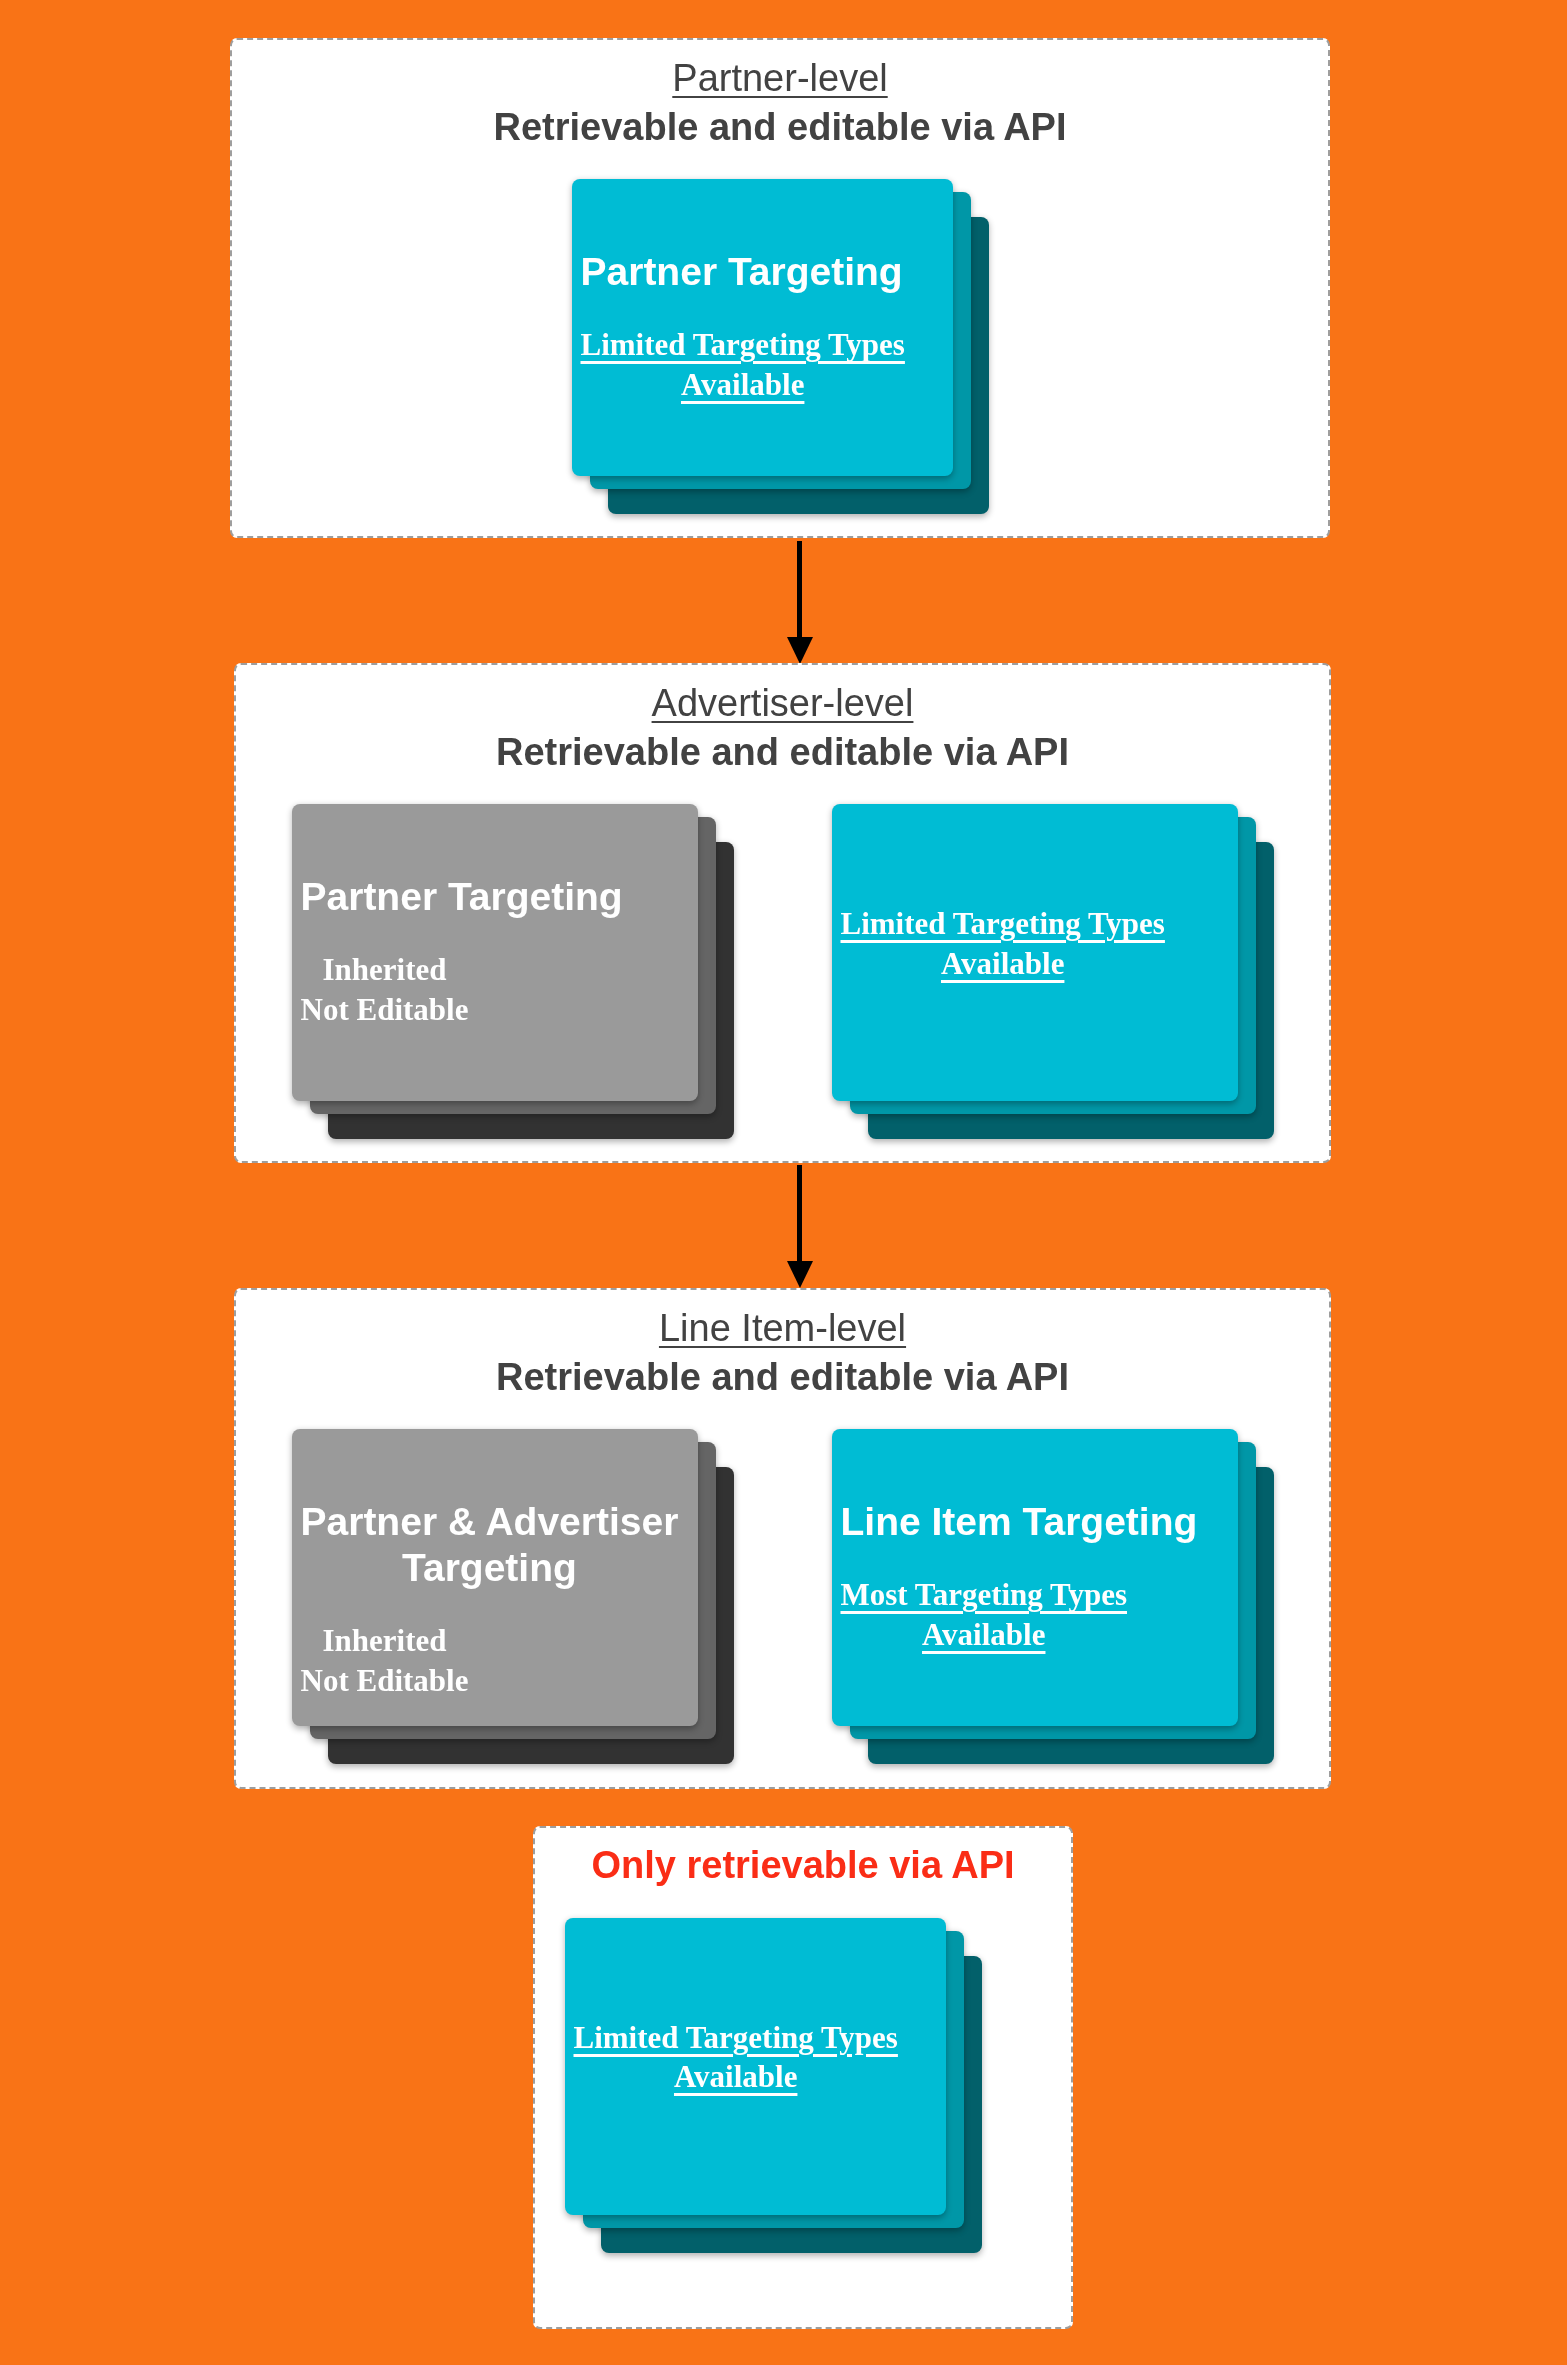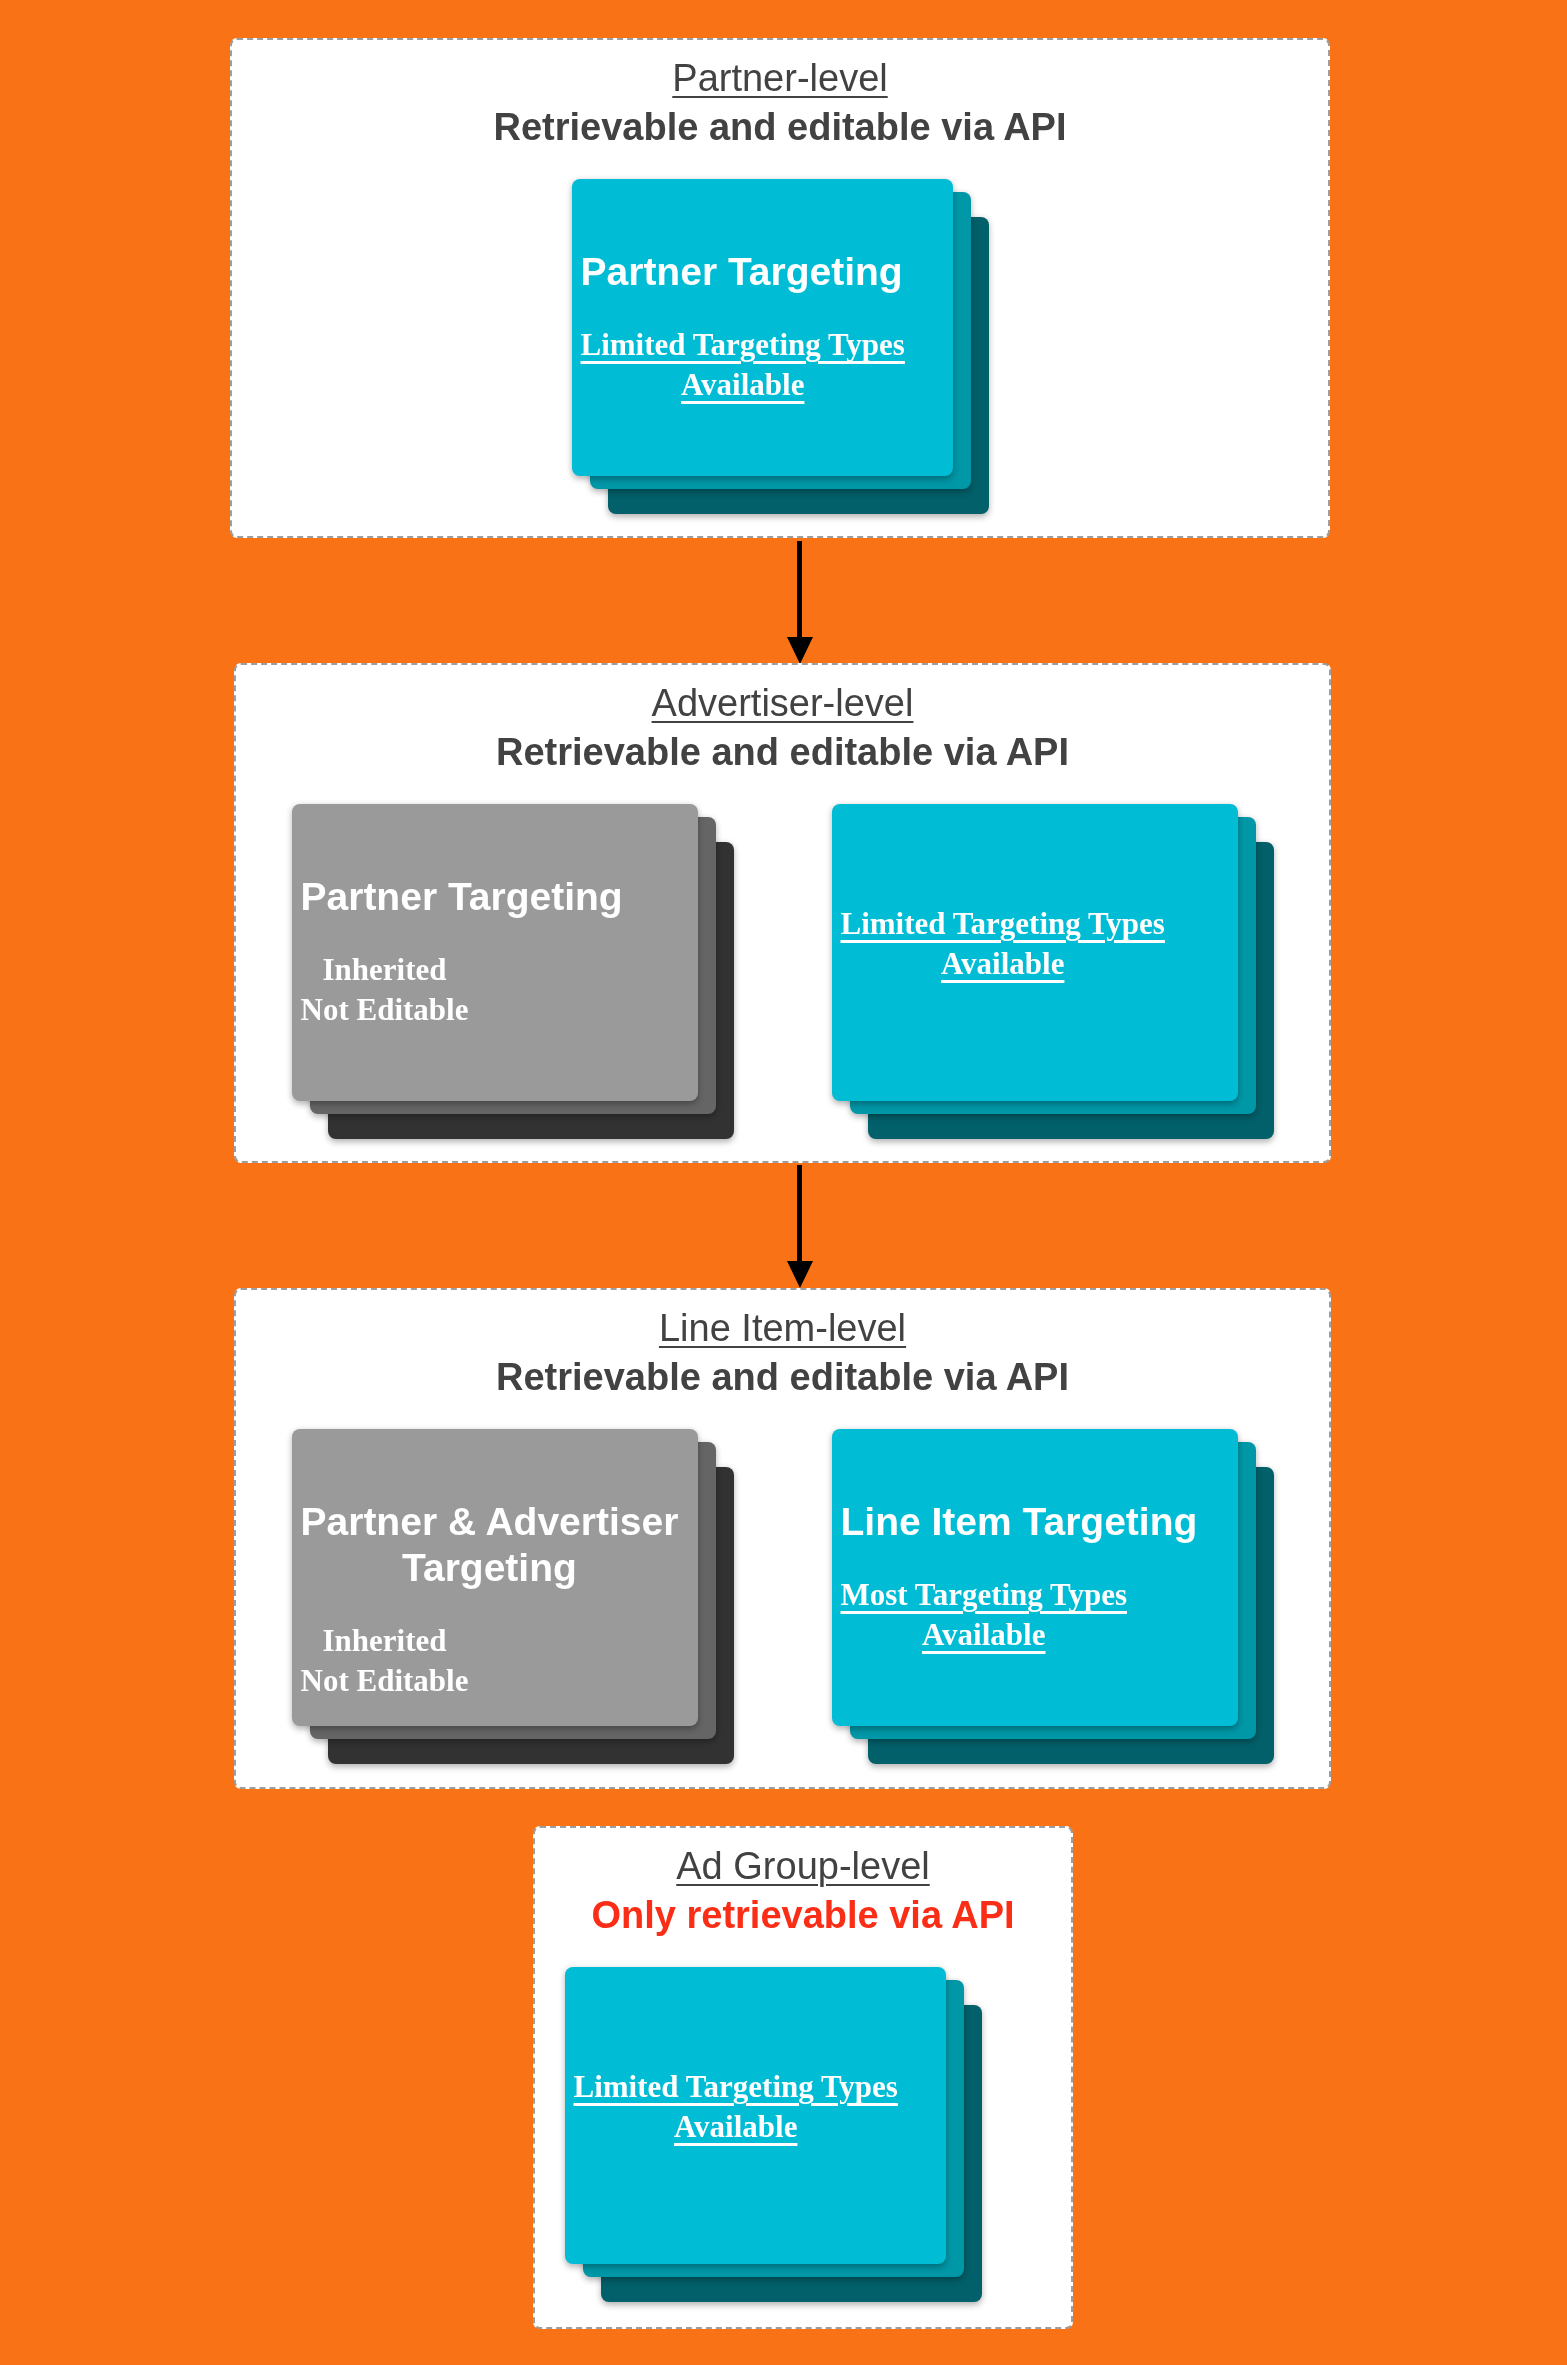--- a/index.html
+++ b/index.html
@@ -145,21 +145,20 @@
         <div class="layer front">
           <div class="card-title">Line Item Targeting</div>
           <div class="card-subtitle u">Most Targeting Types
 Available</div>
         </div>
       </div>
     </div>
   </div>
 
   <div class="level-box" id="section-3">
-    <div class="section-title">Ad Group-level</div>
     <div class="section-subtitle red">Only retrievable via API</div>
     <div class="cards-row shift-left">
       <div class="stack teal narrow">
         <div class="layer back"></div>
         <div class="layer mid"></div>
         <div class="layer front">
           <div class="card-subtitle u">Limited Targeting Types
 Available</div>
         </div>
       </div>

